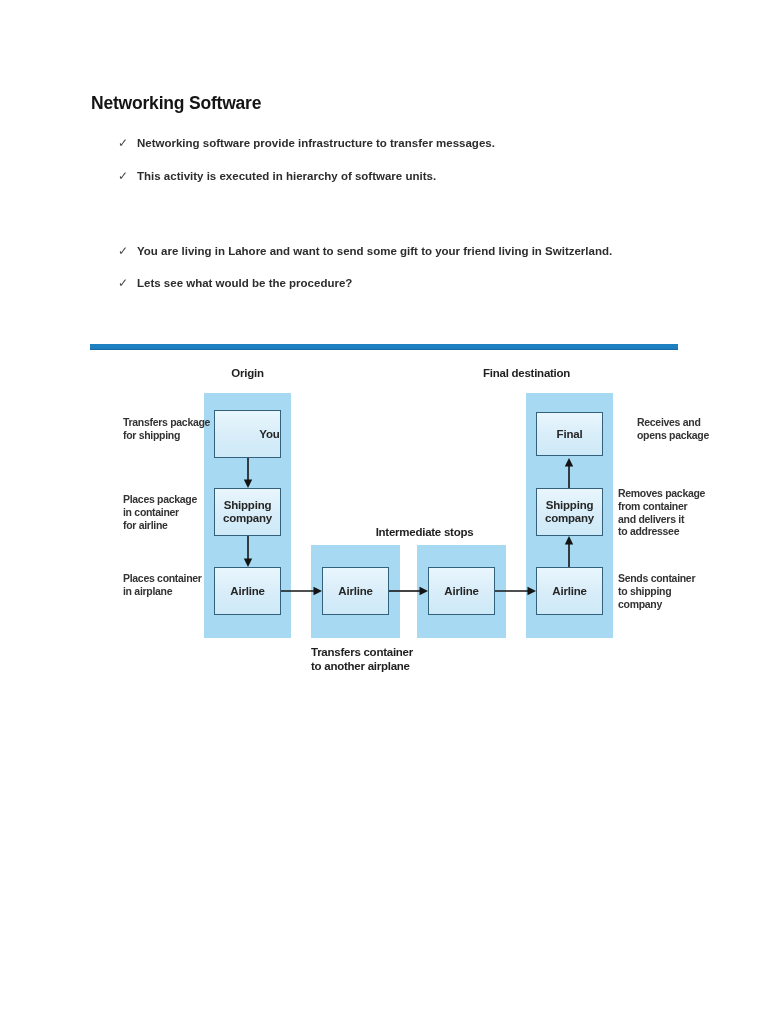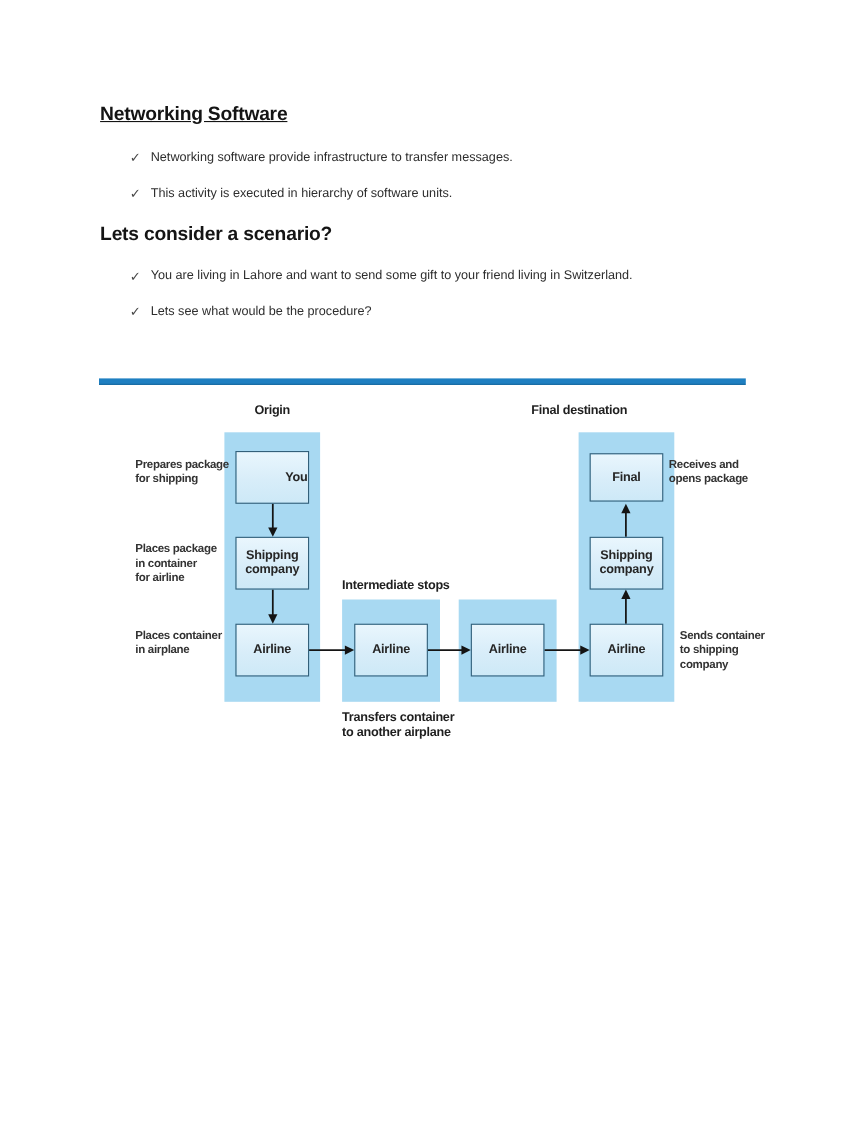--- a/index.html
+++ b/index.html
@@ -4,41 +4,41 @@
 <style>
   html,body{margin:0;padding:0;background:#ffffff;}
   .page{
     position:relative;width:768px;height:1024px;background:#ffffff;overflow:hidden;
     font-family:"Liberation Sans",sans-serif;
   }
   .sec-title{
     position:absolute;left:91px;font-size:17.5px;font-weight:bold;color:#141414;
     letter-spacing:-0.2px;white-space:nowrap;
   }
-  .t1{top:93px;text-decoration:underline;}
+  .t1{top:93px;}
   .t2{top:202px;}
   .bullet{
     position:absolute;left:118px;display:flex;align-items:flex-start;
     font-size:11.5px;color:#2d2d2d;white-space:nowrap;
   }
   .b1{top:136px;}.b2{top:169px;}.b3{top:244px;}.b4{top:276px;}
   .check{width:19px;flex:0 0 19px;color:#4a4a4a;font-size:12px;line-height:1.2;}
-  .btext{line-height:1.25;}
+  .btext{line-height:1.25;font-weight:bold;}
   .divider{
     position:absolute;left:90px;top:344px;width:588px;height:6px;
     background:linear-gradient(180deg,var(--divider) 0%,var(--divider) 70%,#17679c 100%);
   }
   .diagram{position:absolute;left:0;top:360px;width:768px;height:330px;margin-left:23px;}
   .caption{
     position:absolute;font-size:11.5px;font-weight:bold;color:#1f1f1f;
     letter-spacing:-0.25px;line-height:1.2;
   }
   .caption-origin{left:151px;top:7px;width:147px;text-align:center;}
   .caption-final{left:460px;top:7px;width:174px;}
-  .caption-mid{left:288px;top:166px;width:195px;}
+  .caption-mid{left:304px;top:166px;width:195px;text-align:center;}
   .caption-transfer{left:288px;top:286px;width:195px;text-align:left;white-space:pre-line;}
   .col{position:absolute;background:var(--column-fill);}
   .col-left{left:181px;top:33px;width:87px;height:245px;}
   .col-right{left:503px;top:33px;width:87px;height:245px;}
   .col-mid1{left:288px;top:185px;width:89px;height:93px;}
   .col-mid2{left:394px;top:185px;width:89px;height:93px;}
   .node{
     position:absolute;width:67px;height:48px;box-sizing:border-box;
     border:1.4px solid var(--box-border);
     background:linear-gradient(180deg,#e9f6fd 0%,#d8edf9 55%,#cde9f7 100%);
@@ -54,21 +54,21 @@
   .node-friend{left:513px;top:52px;height:44px;}
   .node-ship-r{left:513px;top:128px;}
   .node-air-r{left:513px;top:207px;}
   .side-label{
     position:absolute;font-size:10.5px;font-weight:600;color:#333333;
     line-height:1.22;letter-spacing:-0.3px;white-space:pre-line;
   }
   .sl-l1{left:100px;top:56px;}
   .sl-l2{left:100px;top:133px;}
   .sl-l3{left:100px;top:212px;}
-  .sl-r1{left:585px;top:56px;}
+  .sl-r1{left:614px;top:56px;}
   .sl-r2{left:595px;top:127px;}
   .sl-r3{left:595px;top:212px;}
   .arrows{position:absolute;left:0;top:0;width:768px;height:330px;pointer-events:none;}
   .arrows line{stroke:var(--arrow);stroke-width:1.6;}
   .arrows polygon{fill:var(--arrow);}
 </style>
 </head>
 <body>
 
 <div class="page">
@@ -77,21 +77,20 @@
 
   <div class="bullet b1">
     <span class="check">✓</span>
     <span class="btext">Networking software provide infrastructure to transfer messages.</span>
   </div>
   <div class="bullet b2">
     <span class="check">✓</span>
     <span class="btext">This activity is executed in hierarchy of software units.</span>
   </div>
 
-  <div class="sec-title t2">Lets consider a scenario?</div>
 
   <div class="bullet b3">
     <span class="check">✓</span>
     <span class="btext">You are living in Lahore and want to send some gift to your friend living in Switzerland.</span>
   </div>
   <div class="bullet b4">
     <span class="check">✓</span>
     <span class="btext">Lets see what would be the procedure?</span>
   </div>
 
@@ -145,27 +144,31 @@
     <div class="node node-ship-l">Shipping
 company</div>
     <div class="node node-air-l">Airline</div>
     <div class="node node-air-m1">Airline</div>
     <div class="node node-air-m2">Airline</div>
     <div class="node node-friend">Final</div>
     <div class="node node-ship-r">Shipping
 company</div>
     <div class="node node-air-r">Airline</div>
 
-    <div class="side-label sl-l1">Prepares package
+    <div class="side-label sl-l1">Transfers package
 for shipping</div>
     <div class="side-label sl-l2">Places package
 in container
 for airline</div>
     <div class="side-label sl-l3">Places container
 in airplane</div>
     <div class="side-label sl-r1">Receives and
 opens package</div>
+    <div class="side-label sl-r2">Removes package
+from container
+and delivers it
+to addressee</div>
     <div class="side-label sl-r3">Sends container
 to shipping
 company</div>
 
   </div>
 </div>
 
 </body></html>

